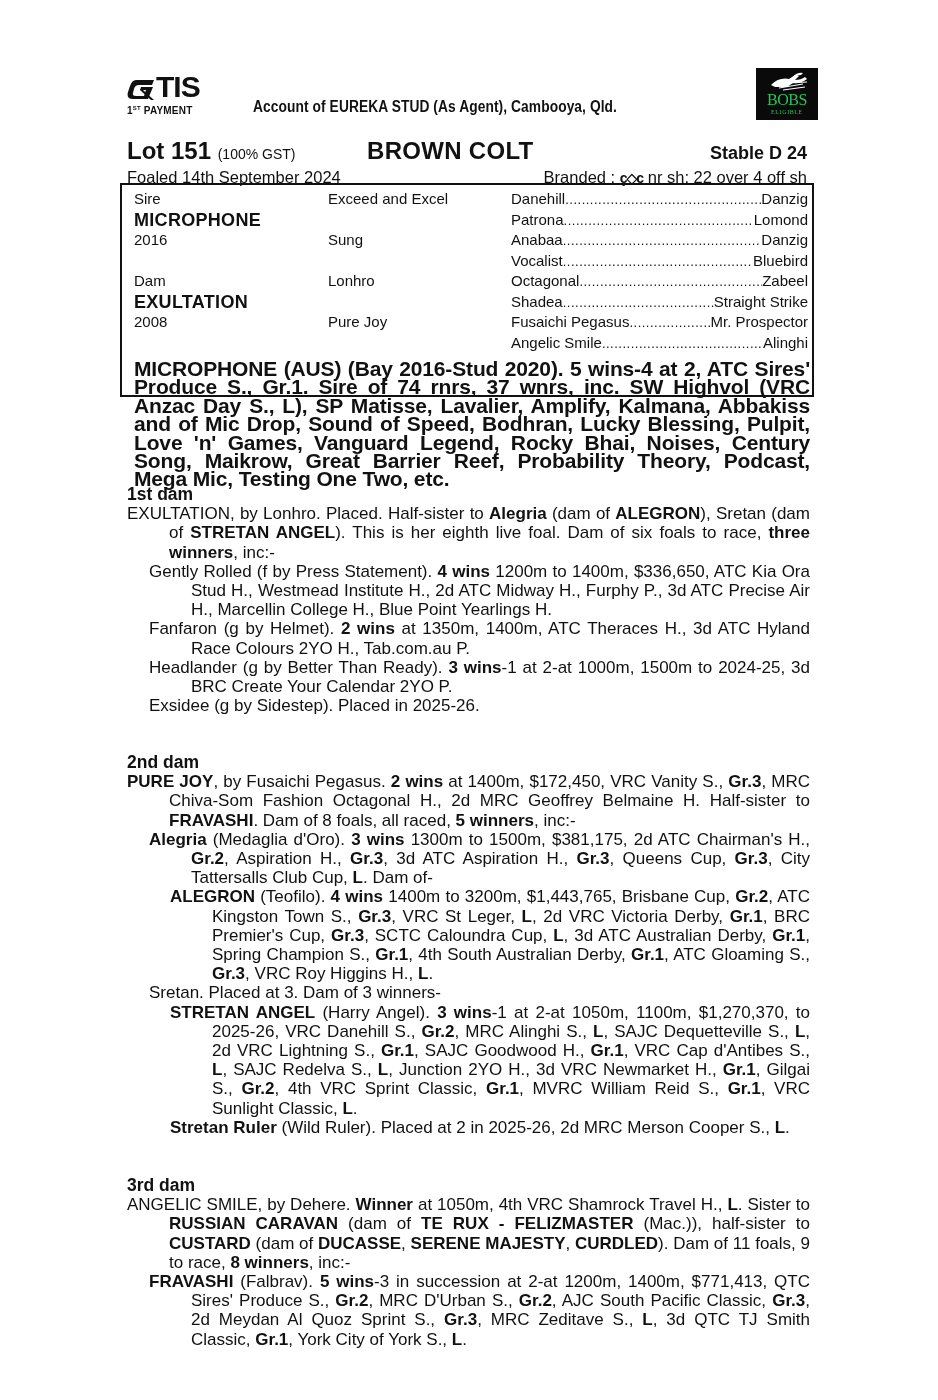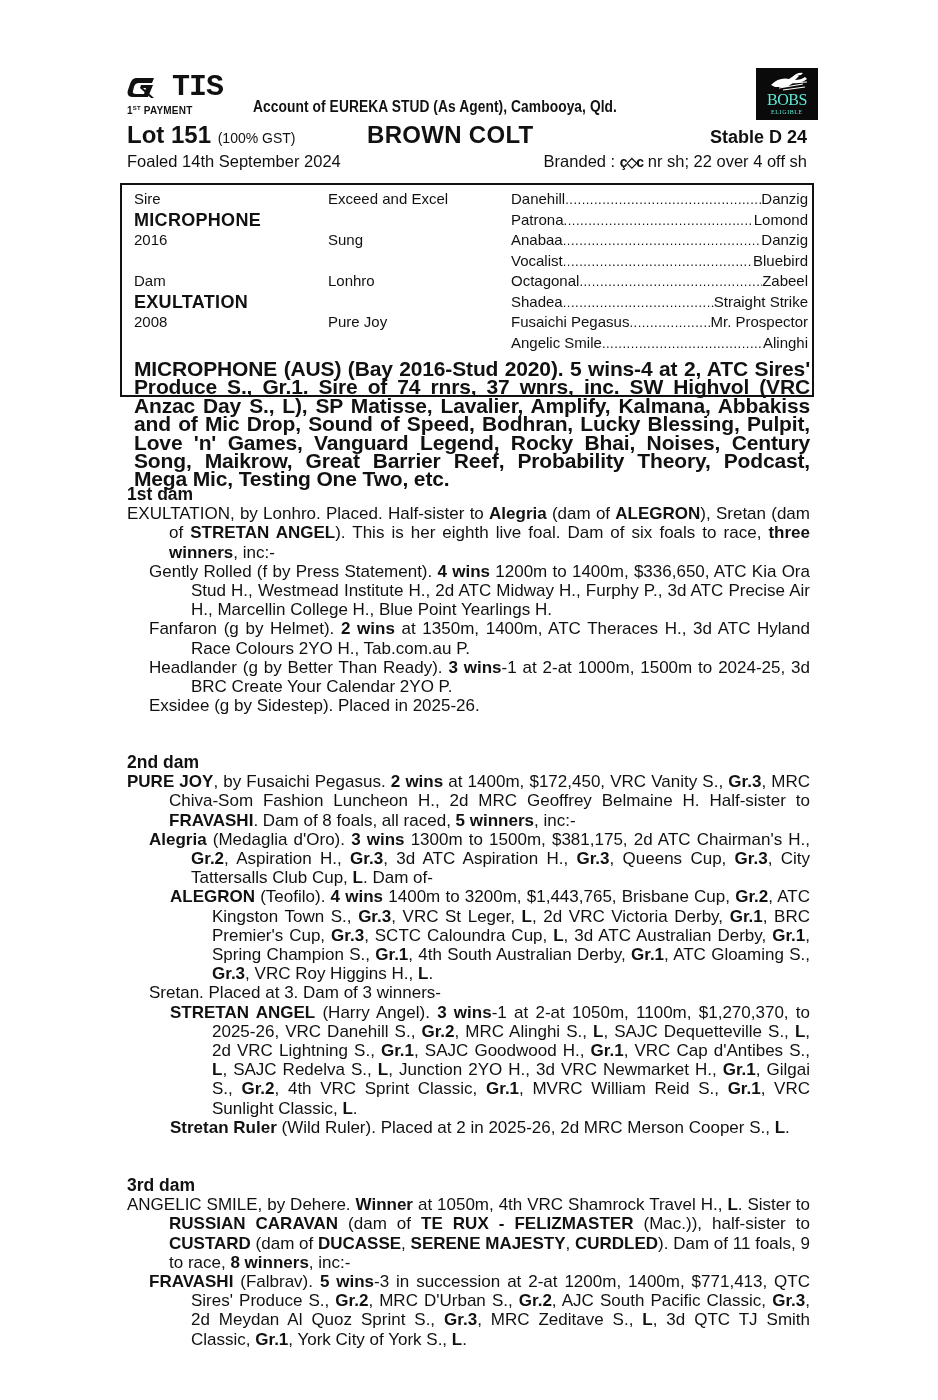--- a/index.html
+++ b/index.html
@@ -2,30 +2,30 @@
 <html><head>
 <meta charset="utf-8">
 <style>
   html, body { margin: 0; padding: 0; background: #ffffff; }
   body { width: 938px; height: 1400px; position: relative; color: #111; font-family: "Liberation Sans", sans-serif; }
   .page { position: absolute; left: 127px; top: 70px; width: 683px; }
 
   
   .hdr-row1 { position: relative; height: 50px; }
   .otis { position: absolute; left: 0; top: 3px; width: 90px; }
-  .otis-word { font-family: Liberation Mono, monospace; font-weight: 900; font-size: 30px; letter-spacing: -1px; line-height: 28px; font-style: normal; display: flex; align-items: center; gap: 16px; }
+  .otis-word { font-family: Liberation Sans, sans-serif; font-weight: 900; font-size: 30px; letter-spacing: -1px; line-height: 28px; font-style: normal; display: flex; align-items: center; }
   .otis-q { display: inline-block; width: 28px; height: 22px; position: relative; margin-right: 1px; }
   .otis-sub { font-size: 10px; font-weight: 700; letter-spacing: 0.2px; line-height: 12px; margin-top: 1px; }
   .otis-sub sup { font-size: 6px; vertical-align: 4px; }
   .vendor { position: absolute; left: 126px; top: 28px; font-family: "Liberation Sans", sans-serif; font-weight: 700; font-size: 16px; transform: scaleX(0.86); transform-origin: left center; white-space: nowrap; letter-spacing: 0.1px; }
-  .bobs { position: absolute; right: -8px; top: -2px; width: 62px; height: 52px; background: #0a0a0a; color: #5eead4; text-align: center; }
+  .bobs { position: absolute; right: -8px; top: -2px; width: 62px; height: 52px; background: #0a0a0a; color: #22c55e; text-align: center; }
   .bobs-word { font-family: "Liberation Serif", serif; font-size: 16px; line-height: 14px; position: absolute; left: 0; right: 0; top: 25px; letter-spacing: -0.5px; }
   .bobs-sub { font-family: "Liberation Serif", serif; font-size: 6px; letter-spacing: 0.6px; position: absolute; left: 0; right: 0; top: 41px; }
 
-  .hdr-row2 { position: relative; height: 30px; margin-top: 0px; }
+  .hdr-row2 { position: relative; height: 30px; margin-top: 16px; }
   .lot { position: absolute; left: 0; top: 0; font-weight: 900; font-size: 24px; line-height: 30px; white-space: nowrap; }
   .lot .gst { font-weight: 400; font-size: 14px; }
   .colt { position: absolute; left: 240px; top: 0; font-weight: 900; font-size: 24px; line-height: 30px; letter-spacing: 0.3px; }
   .stable { position: absolute; right: 3px; top: 4px; font-weight: 900; font-size: 18px; line-height: 26px; }
 
   .hdr-row3 { position: relative; height: 26px; font-size: 16.5px; line-height: 22px; }
   .foaled { position: absolute; left: 0; top: 0; }
   .branded { position: absolute; right: 3px; top: 0; white-space: nowrap; }
   .brand-mark { font-weight: 700; font-size: 14px; letter-spacing: -1px; }
 
@@ -166,21 +166,21 @@
     <div class="sec-title">1st dam</div>
     <div class="p lvl0"><span>EXULTATION, by Lonhro. Placed. Half-sister to </span><b>Alegria</b><span> (dam of </span><b>ALEGRON</b><span>), Sretan (dam of </span><b>STRETAN ANGEL</b><span>). This is her eighth live foal. Dam of six foals to race, </span><b>three winners</b><span>, inc:-</span></div>
     <div class="p lvl1"><span>Gently Rolled (f by Press Statement). </span><b>4 wins</b><span> 1200m to 1400m, $336,650, ATC Kia Ora Stud H., Westmead Institute H., 2d ATC Midway H., Furphy P., 3d ATC Precise Air H., Marcellin College H., Blue Point Yearlings H.</span></div>
     <div class="p lvl1"><span>Fanfaron (g by Helmet). </span><b>2 wins</b><span> at 1350m, 1400m, ATC Theraces H., 3d ATC Hyland Race Colours 2YO H., Tab.com.au P.</span></div>
     <div class="p lvl1"><span>Headlander (g by Better Than Ready). </span><b>3 wins</b><span>-1 at 2-at 1000m, 1500m to 2024-25, 3d BRC Create Your Calendar 2YO P.</span></div>
     <div class="p lvl1"><span>Exsidee (g by Sidestep). Placed in 2025-26.</span></div>
   </div>
 
   <div class="sec" style="top:683px;">
     <div class="sec-title">2nd dam</div>
-    <div class="p lvl0"><b>PURE JOY</b><span>, by Fusaichi Pegasus. </span><b>2 wins</b><span> at 1400m, $172,450, VRC Vanity S., </span><b>Gr.3</b><span>, MRC Chiva-Som Fashion Luncheon H., 2d MRC Geoffrey Belmaine H. Half-sister to </span><b>FRAVASHI</b><span>. Dam of 8 foals, all raced, </span><b>5 winners</b><span>, inc:-</span></div>
+    <div class="p lvl0"><b>PURE JOY</b><span>, by Fusaichi Pegasus. </span><b>2 wins</b><span> at 1400m, $172,450, VRC Vanity S., </span><b>Gr.3</b><span>, MRC Chiva-Som Fashion Octagonal H., 2d MRC Geoffrey Belmaine H. Half-sister to </span><b>FRAVASHI</b><span>. Dam of 8 foals, all raced, </span><b>5 winners</b><span>, inc:-</span></div>
     <div class="p lvl1"><b>Alegria</b><span> (Medaglia d'Oro). </span><b>3 wins</b><span> 1300m to 1500m, $381,175, 2d ATC Chairman's H., </span><b>Gr.2</b><span>, Aspiration H., </span><b>Gr.3</b><span>, 3d ATC Aspiration H., </span><b>Gr.3</b><span>, Queens Cup, </span><b>Gr.3</b><span>, City Tattersalls Club Cup, </span><b>L</b><span>. Dam of-</span></div>
     <div class="p lvl2"><b>ALEGRON</b><span> (Teofilo). </span><b>4 wins</b><span> 1400m to 3200m, $1,443,765, Brisbane Cup, </span><b>Gr.2</b><span>, ATC Kingston Town S., </span><b>Gr.3</b><span>, VRC St Leger, </span><b>L</b><span>, 2d VRC Victoria Derby, </span><b>Gr.1</b><span>, BRC Premier's Cup, </span><b>Gr.3</b><span>, SCTC Caloundra Cup, </span><b>L</b><span>, 3d ATC Australian Derby, </span><b>Gr.1</b><span>, Spring Champion S., </span><b>Gr.1</b><span>, 4th South Australian Derby, </span><b>Gr.1</b><span>, ATC Gloaming S., </span><b>Gr.3</b><span>, VRC Roy Higgins H., </span><b>L</b><span>.</span></div>
     <div class="p lvl1"><span>Sretan. Placed at 3. Dam of 3 winners-</span></div>
     <div class="p lvl2"><b>STRETAN ANGEL</b><span> (Harry Angel). </span><b>3 wins</b><span>-1 at 2-at 1050m, 1100m, $1,270,370, to 2025-26, VRC Danehill S., </span><b>Gr.2</b><span>, MRC Alinghi S., </span><b>L</b><span>, SAJC Dequetteville S., </span><b>L</b><span>, 2d VRC Lightning S., </span><b>Gr.1</b><span>, SAJC Goodwood H., </span><b>Gr.1</b><span>, VRC Cap d'Antibes S., </span><b>L</b><span>, SAJC Redelva S., </span><b>L</b><span>, Junction 2YO H., 3d VRC Newmarket H., </span><b>Gr.1</b><span>, Gilgai S., </span><b>Gr.2</b><span>, 4th VRC Sprint Classic, </span><b>Gr.1</b><span>, MVRC William Reid S., </span><b>Gr.1</b><span>, VRC Sunlight Classic, </span><b>L</b><span>.</span></div>
     <div class="p lvl2"><b>Stretan Ruler</b><span> (Wild Ruler). Placed at 2 in 2025-26, 2d MRC Merson Cooper S., </span><b>L</b><span>.</span></div>
   </div>
 
   <div class="sec" style="top:1106px;">
     <div class="sec-title">3rd dam</div>
     <div class="p lvl0"><span>ANGELIC SMILE, by Dehere. </span><b>Winner</b><span> at 1050m, 4th VRC Shamrock Travel H., </span><b>L</b><span>. Sister to </span><b>RUSSIAN CARAVAN</b><span> (dam of </span><b>TE RUX - FELIZMASTER</b><span> (Mac.)), half-sister to </span><b>CUSTARD</b><span> (dam of </span><b>DUCASSE</b><span>, </span><b>SERENE MAJESTY</b><span>, </span><b>CURDLED</b><span>). Dam of 11 foals, 9 to race, </span><b>8 winners</b><span>, inc:-</span></div>

